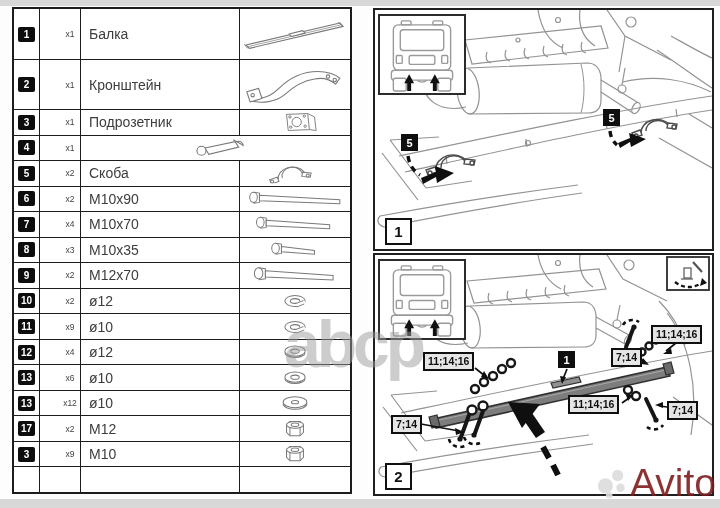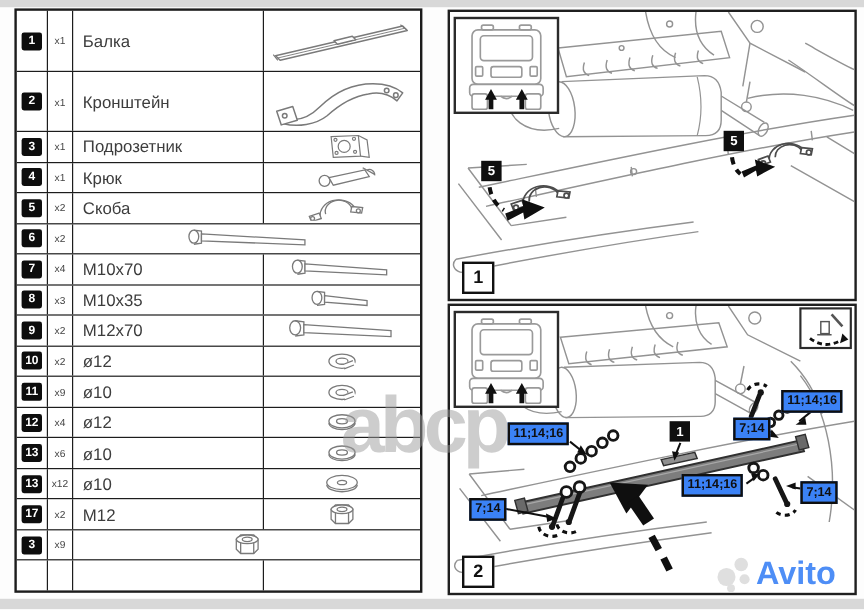--- a/index.html
+++ b/index.html
@@ -11,47 +11,47 @@
 
   
   .parts-table{position:absolute;left:12px;top:7px;width:340px;height:487px;
                border:2px solid #1c1c1c;background:#fff;display:flex;flex-direction:column;box-sizing:border-box;}
   .t-row{display:flex;flex:1;border-bottom:1.5px solid #1c1c1c;min-height:0;}
   .t-row.r-tall1{flex:0 0 50px;}
   .t-row.r-tall2{flex:0 0 49px;}
   .t-row:last-child{border-bottom:none;}
   .c-num{width:25px;border-right:1.5px solid #1c1c1c;display:flex;align-items:center;justify-content:center;flex:0 0 auto;}
   .c-qty{width:20px;border-right:1.5px solid #1c1c1c;display:flex;align-items:center;justify-content:center;
-         font-size:8.5px;color:#434343;flex:0 0 auto;}
+         font-size:8.5px;color:#434343;flex:0 0 auto;margin-left:20px;}
   .c-name{width:159px;border-right:1.5px solid #1c1c1c;display:flex;align-items:center;
           padding-left:8px;font-size:14px;color:#3d3d3d;flex:0 0 auto;box-sizing:border-box;}
   .c-img{flex:1;display:flex;align-items:center;justify-content:center;min-width:0;}
   .badge{min-width:15px;height:15px;padding:0 1px;background:#0d0d0d;color:#fff;font-size:10px;font-weight:bold;
          display:flex;align-items:center;justify-content:center;border-radius:2px;}
   .c-img svg{display:block;}
 
   
   .panel{position:absolute;left:373px;width:337px;height:239px;border:2px solid #1f1f1f;background:#fff;box-sizing:content-box;}
   .panel1{top:8px;}
   .panel2{top:253px;}
   .panel svg.art{position:absolute;left:0;top:0;}
 
   .co-black{position:absolute;width:17px;height:17px;background:#0f0f0f;color:#fff;
             display:flex;align-items:center;justify-content:center;font-size:11px;font-weight:bold;}
-  .co-white{position:absolute;background:#3b82f6;border:2px solid #0f0f0f;color:#0f0f0f;
+  .co-white{position:absolute;background:#e5e5e5;border:2px solid #0f0f0f;color:#0f0f0f;
             font-size:10.5px;font-weight:bold;line-height:1;padding:2px 3px;white-space:nowrap;}
   .step-box{position:absolute;left:10px;top:208px;width:23px;height:23px;background:#fff;border:2px solid #111;
             display:flex;align-items:center;justify-content:center;font-size:15px;font-weight:bold;color:#111;}
 
   
-  .wm-abcp{position:absolute;left:284px;top:316px;font-size:66px;font-weight:bold;letter-spacing:-4px;
+  .wm-abcp{position:absolute;left:284px;top:306px;font-size:66px;font-weight:bold;letter-spacing:-4px;
            color:#9c9c9c;opacity:.5;z-index:20;pointer-events:none;}
   .wm-avito{position:absolute;left:596px;top:461px;display:flex;align-items:center;gap:2px;
             z-index:20;opacity:.9;pointer-events:none;}
-  .wm-avito span{font-size:27px;font-weight:bold;color:#3b82f6;}
+  .wm-avito span{font-size:39px;font-weight:normal;color:#7f1d1d;}
   .hidden-defs{position:absolute;width:0;height:0;overflow:hidden;}
 </style>
 </head>
 <body>
 
 <svg class="hidden-defs" aria-hidden="true">
   <defs>
     <symbol id="g-beam" viewBox="0 0 130 44">
       <g stroke="#7a7a7a" stroke-width="1.3" fill="#fff" stroke-linejoin="round">
         <path d="M7,35 L118,9 L122,13 L11,39 Z"></path>
@@ -221,21 +221,20 @@
             <use href="#g-socket-plate"></use>
           </svg>
         </div>
     </div>
 
     <div class="t-row">
       <div class="c-num">
           <span class="badge">4</span>
         </div>
       <div class="c-qty">x1</div>
-      <div class="c-name">Крюк</div>
       <div class="c-img">
           <svg width="118" height="22" viewBox="0 0 130 24">
             <use href="#g-hook"></use>
           </svg>
         </div>
     </div>
 
     <div class="t-row">
       <div class="c-num">
           <span class="badge">5</span>
@@ -247,20 +246,21 @@
             <use href="#g-clamp"></use>
           </svg>
         </div>
     </div>
 
     <div class="t-row">
       <div class="c-num">
           <span class="badge">6</span>
         </div>
       <div class="c-qty">x2</div>
+      <div class="c-name">M10x90</div>
       <div class="c-img">
           <svg width="118" height="22" viewBox="0 0 130 22">
             <use href="#g-bolt-long"></use>
           </svg>
         </div>
     </div>
 
     <div class="t-row">
       <div class="c-num">
           <span class="badge">7</span>
@@ -376,20 +376,21 @@
             <use href="#g-nut"></use>
           </svg>
         </div>
     </div>
 
     <div class="t-row">
       <div class="c-num">
           <span class="badge">3</span>
         </div>
       <div class="c-qty">x9</div>
+      <div class="c-name">M10</div>
       <div class="c-img">
           <svg width="118" height="24" viewBox="0 0 130 24">
             <use href="#g-nut"></use>
           </svg>
         </div>
     </div>
 
     <div class="t-row">
       <div class="c-num"></div>
       <div class="c-qty"></div>

